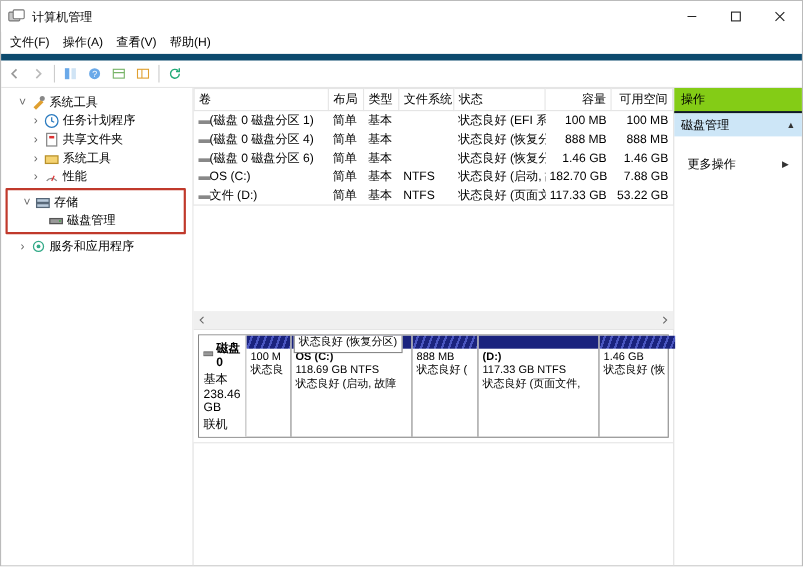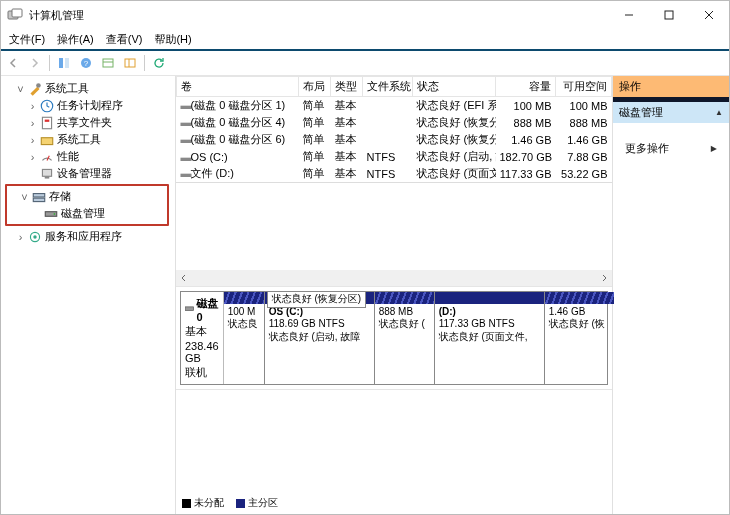--- a/index.html
+++ b/index.html
@@ -3,21 +3,21 @@
 <meta charset="utf-8">
 <style>
 html,body{margin:0;padding:0;font-family:"Microsoft YaHei","Segoe UI",sans-serif;font-size:11px;color:#000;background:#fff;overflow:hidden}
 .window{width:730px;height:515px;display:flex;flex-direction:column;border:1px solid #bbb;box-sizing:border-box}
 .titlebar{height:28px;display:flex;align-items:center;padding:0 0 0 6px;background:#fff}
 .titlebar .icon{width:16px;height:16px;margin-right:6px;display:inline-flex;align-items:center;justify-content:center}
 .titlebar .title{flex:1}
 .winbtns{display:flex;height:100%}
 .winbtn{width:40px;display:flex;align-items:center;justify-content:center}
 .winbtn svg{width:10px;height:10px;stroke:#222;stroke-width:1;fill:none}
-.menubar{height:20px;display:flex;align-items:center;padding:0 2px;border-bottom:2px solid #0c4a6e}
+.menubar{height:20px;display:flex;align-items:flex-start;padding:0 2px;border-bottom:6px solid #0c4a6e}
 .menubar .m{padding:2px 6px}
 .toolbar{height:24px;display:flex;align-items:center;padding:0 2px;border-bottom:1px solid #e5e5e5;gap:2px}
 .toolbar .sep{width:1px;height:16px;background:#ccc;margin:0 2px}
 .tbtn{width:20px;height:20px;display:flex;align-items:center;justify-content:center}
 .tbtn svg{width:14px;height:14px}
 .body{flex:1;display:flex;min-height:0}
 .tree{width:170px;border-right:1px solid #e0e0e0;padding:4px 2px;overflow:hidden}
 .treei{display:flex;align-items:center;height:17px;padding:0 2px;white-space:nowrap}
 .treei .tw{width:11px;text-align:center;color:#666;font-size:11px}
 .treei .ic{width:16px;height:14px;margin:0 2px 0 1px;display:inline-flex;align-items:center;justify-content:center}
@@ -40,21 +40,21 @@
 .part{border-left:1px solid #888;padding:0;display:flex;flex-direction:column;font-size:10px;line-height:1.25;box-sizing:border-box;overflow:hidden}
 .part:first-child{border-left:none}
 .partbar{height:12px;background:#1a237e;width:100%;position:relative}
 .partbar.stripe{background:repeating-linear-gradient(110deg,#1a237e 0 4px,#4a56c0 4px 6px)}
 .partbody{padding:2px 4px;overflow:hidden;white-space:nowrap}
 .tooltip{position:absolute;bottom:-4px;left:2px;background:#fff;border:1px solid #888;font-size:10px;padding:1px 4px;white-space:nowrap;z-index:5}
 .legend{padding:4px 6px;font-size:10px;display:flex;gap:12px;align-items:center}
 .legend .sw{display:inline-block;width:9px;height:9px;background:#1a237e;margin-right:3px;vertical-align:middle}
 .legend .sw.un{background:#000}
 .right{width:116px;border-left:1px solid #e0e0e0;display:flex;flex-direction:column}
-.right .hd{background:#fdba74;border-bottom:5px solid #0f172a;padding:3px 6px}
+.right .hd{background:#84cc16;border-bottom:2px solid #0f172a;padding:3px 6px}
 .right .sel{background:#cde6f7;padding:3px 6px;display:flex;align-items:center;justify-content:space-between}
 .right .itm{padding:18px 12px;display:flex;align-items:center;justify-content:space-between}
 .carrot{font-size:8px;color:#333}
 </style>
 </head>
 <body>
 
 <div class="window">
   <div class="titlebar">
     <span class="icon">
@@ -179,30 +179,20 @@
         </div>
       <div class="treei ind2">
           <span class="tw">›</span>
           <span class="ic">
             <svg viewBox="0 0 14 14">
               <path d="M3 10a5 5 0 0 1 8 0" fill="none" stroke="#888"></path>
               <line x1="7" y1="10" x2="9" y2="6" stroke="#d33"></line>
             </svg>
           </span>
           <span>性能</span>
-        </div>
-      <div class="treei ind2">
-          <span class="tw"></span>
-          <span class="ic">
-            <svg viewBox="0 0 14 14">
-              <rect x="3" y="3" width="8" height="6" fill="#ddd" stroke="#888"></rect>
-              <rect x="5" y="9" width="4" height="2" fill="#888"></rect>
-            </svg>
-          </span>
-          <span>设备管理器</span>
         </div>
       <div class="hl">
         <div class="treei ind1">
             <span class="tw">˅</span>
             <span class="ic">
               <svg viewBox="0 0 14 14">
                 <rect x="2" y="4" width="10" height="3" fill="#bcd" stroke="#567"></rect>
                 <rect x="2" y="8" width="10" height="3" fill="#bcd" stroke="#567"></rect>
               </svg>
             </span>
@@ -351,24 +341,20 @@
                 <div class="partbody"><b>(D:)</b><br>117.33 GB NTFS<br>状态良好 (页面文件, </div>
               </div>
               <div class="part" style="width: 70px;">
                 <div class="partbar stripe"></div>
                 <div class="partbody">1.46 GB<br>状态良好 (恢</div>
               </div>
             </div>
         </div>
       </div>
       <div style="flex:1;border-top:1px solid #e5e5e5"></div>
-      <div class="legend">
-        <span><span class="sw un"></span><span>未分配</span></span>
-        <span><span class="sw"></span><span>主分区</span></span>
-      </div>
     </div>
 
     <div class="right">
       <div class="hd">操作</div>
       <div class="sel">
           <span>磁盘管理</span>
           <span class="carrot">▲</span>
         </div>
       <div class="itm">
           <span>更多操作</span>

